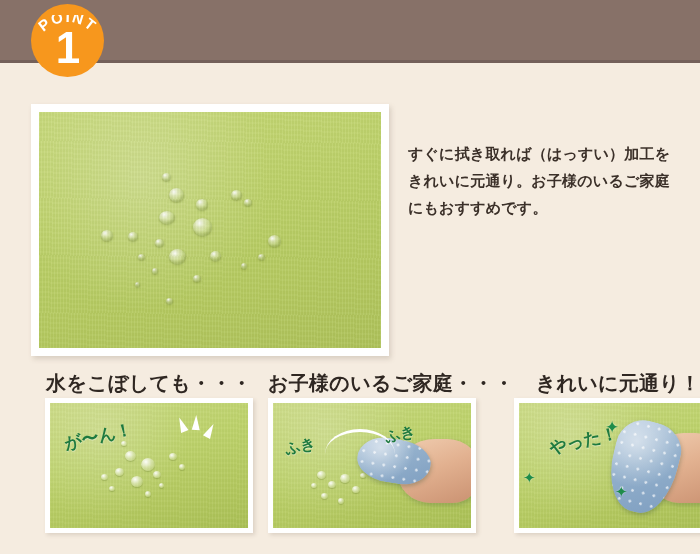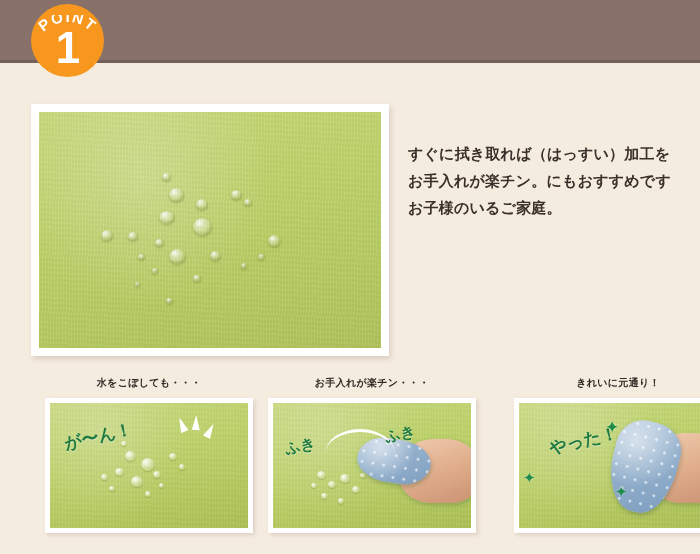--- a/index.html
+++ b/index.html
@@ -129,21 +129,21 @@
   }
   .step {
     position: absolute;
     top: 0;
     width: 208px;
   }
   .step-1 { left: 45px; }
   .step-2 { left: 268px; }
   .step-3 { left: 514px; }
   .step-caption {
-    font-size: 10px;
+    font-size: 20px;
     font-weight: bold;
     color: #2f2722;
     text-align: center;
     height: 26px;
     line-height: 22px;
     letter-spacing: 0.3px;
     white-space: nowrap;
   }
   .step-frame {
     position: relative;
@@ -294,22 +294,22 @@
       <span class="drop" style="left:59%;top:64%;width:6px;height:6px;"></span>
       <span class="drop" style="left:67%;top:52%;width:13px;height:12px;"></span>
       <span class="drop" style="left:64%;top:60%;width:7px;height:6px;"></span>
       <span class="drop" style="left:37%;top:79%;width:7px;height:6px;"></span>
       <span class="drop" style="left:28%;top:72%;width:5px;height:5px;"></span>
     </div>
   </div>
 
   <div class="body-copy">
     <div>すぐに拭き取れば（はっすい）加工を</div>
-    <div>お手入れが楽チン。にもおすすめです</div>
-    <div>お子様のいるご家庭。</div>
+    <div>きれいに元通り。お子様のいるご家庭</div>
+    <div>にもおすすめです。</div>
   </div>
 
   <div class="steps">
 
     <div class="step step-1">
       <div class="step-caption">水をこぼしても・・・</div>
       <div class="step-frame">
         <div class="step-photo">
           <span class="handwrite hw-gan">が〜ん！</span>
           <span class="flash flash-a"></span>
@@ -325,21 +325,21 @@
           <span class="minidrop" style="left:65%;top:49%;width:6px;height:6px;"></span>
           <span class="minidrop" style="left:30%;top:66%;width:6px;height:5px;"></span>
           <span class="minidrop" style="left:48%;top:70%;width:6px;height:6px;"></span>
           <span class="minidrop" style="left:55%;top:64%;width:5px;height:5px;"></span>
           <span class="minidrop" style="left:36%;top:30%;width:6px;height:5px;"></span>
         </div>
       </div>
     </div>
 
     <div class="step step-2">
-      <div class="step-caption">お手入れが楽チン・・・</div>
+      <div class="step-caption">お子様のいるご家庭・・・</div>
       <div class="step-frame">
         <div class="step-photo">
           <span class="handwrite hw-fuki1">ふき</span>
           <span class="handwrite hw-fuki2">ふき</span>
           <span class="arc"></span>
           <span class="minidrop" style="left:22%;top:54%;width:9px;height:8px;"></span>
           <span class="minidrop" style="left:28%;top:62%;width:8px;height:7px;"></span>
           <span class="minidrop" style="left:34%;top:57%;width:10px;height:9px;"></span>
           <span class="minidrop" style="left:40%;top:66%;width:8px;height:7px;"></span>
           <span class="minidrop" style="left:24%;top:72%;width:7px;height:6px;"></span>

